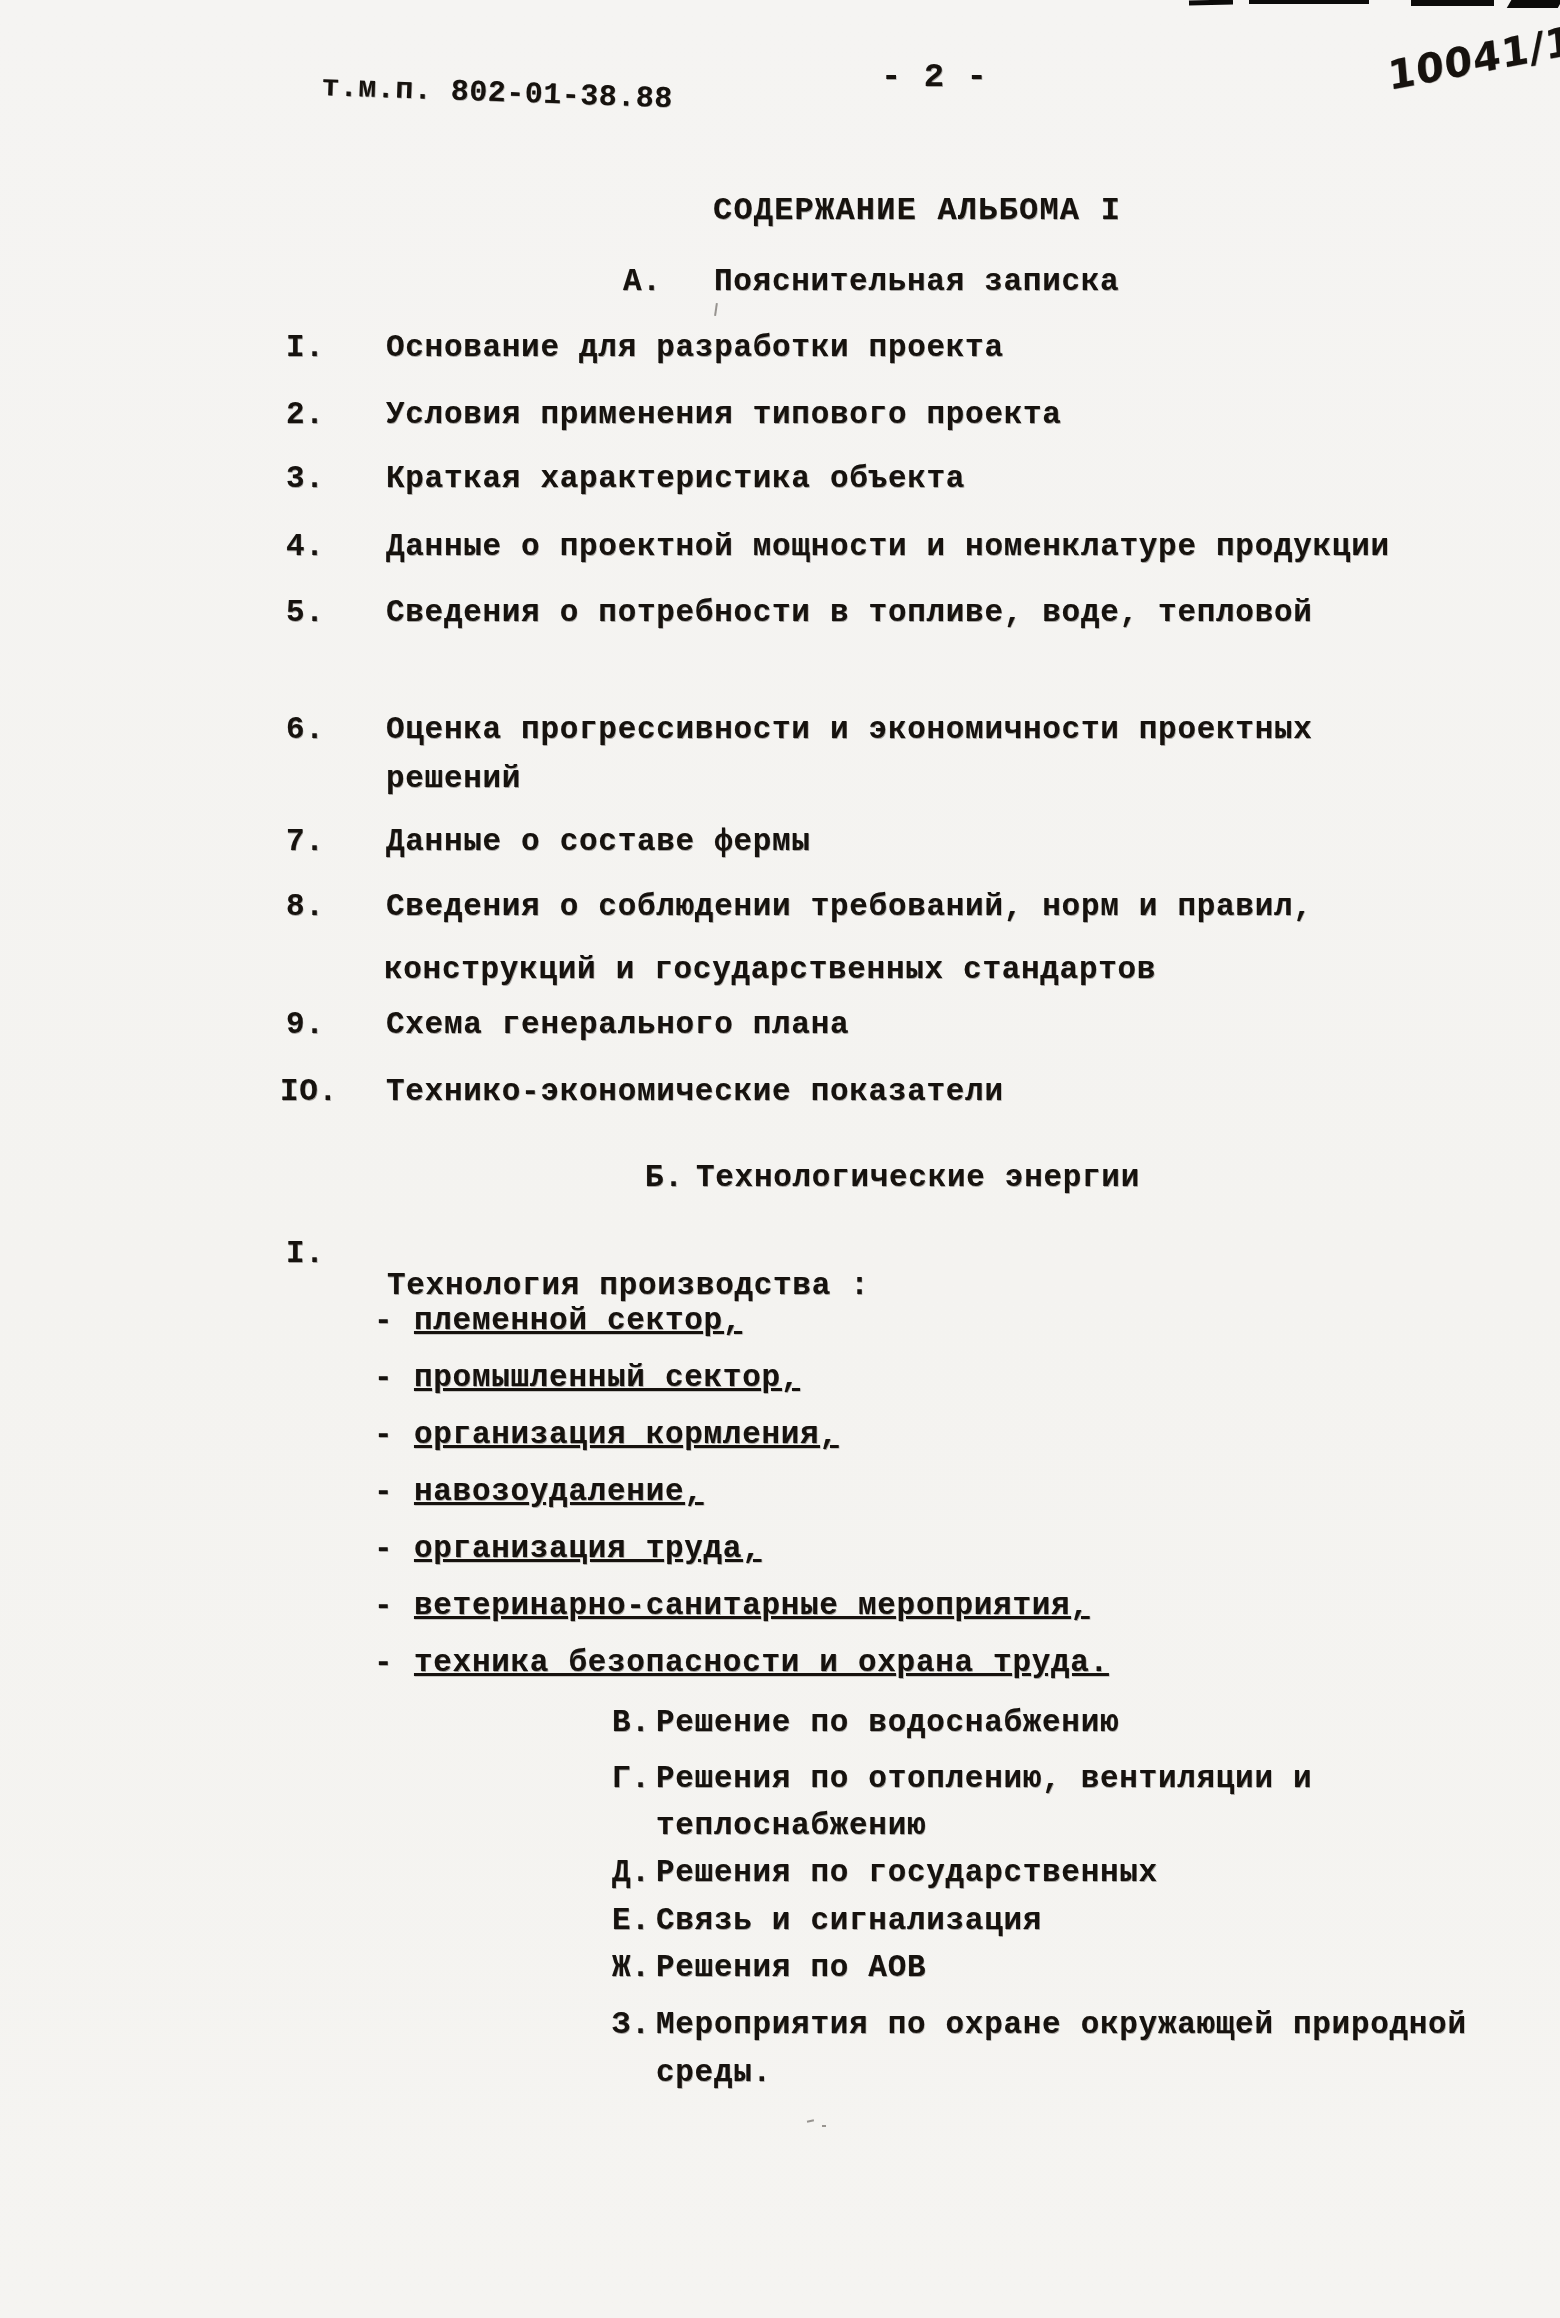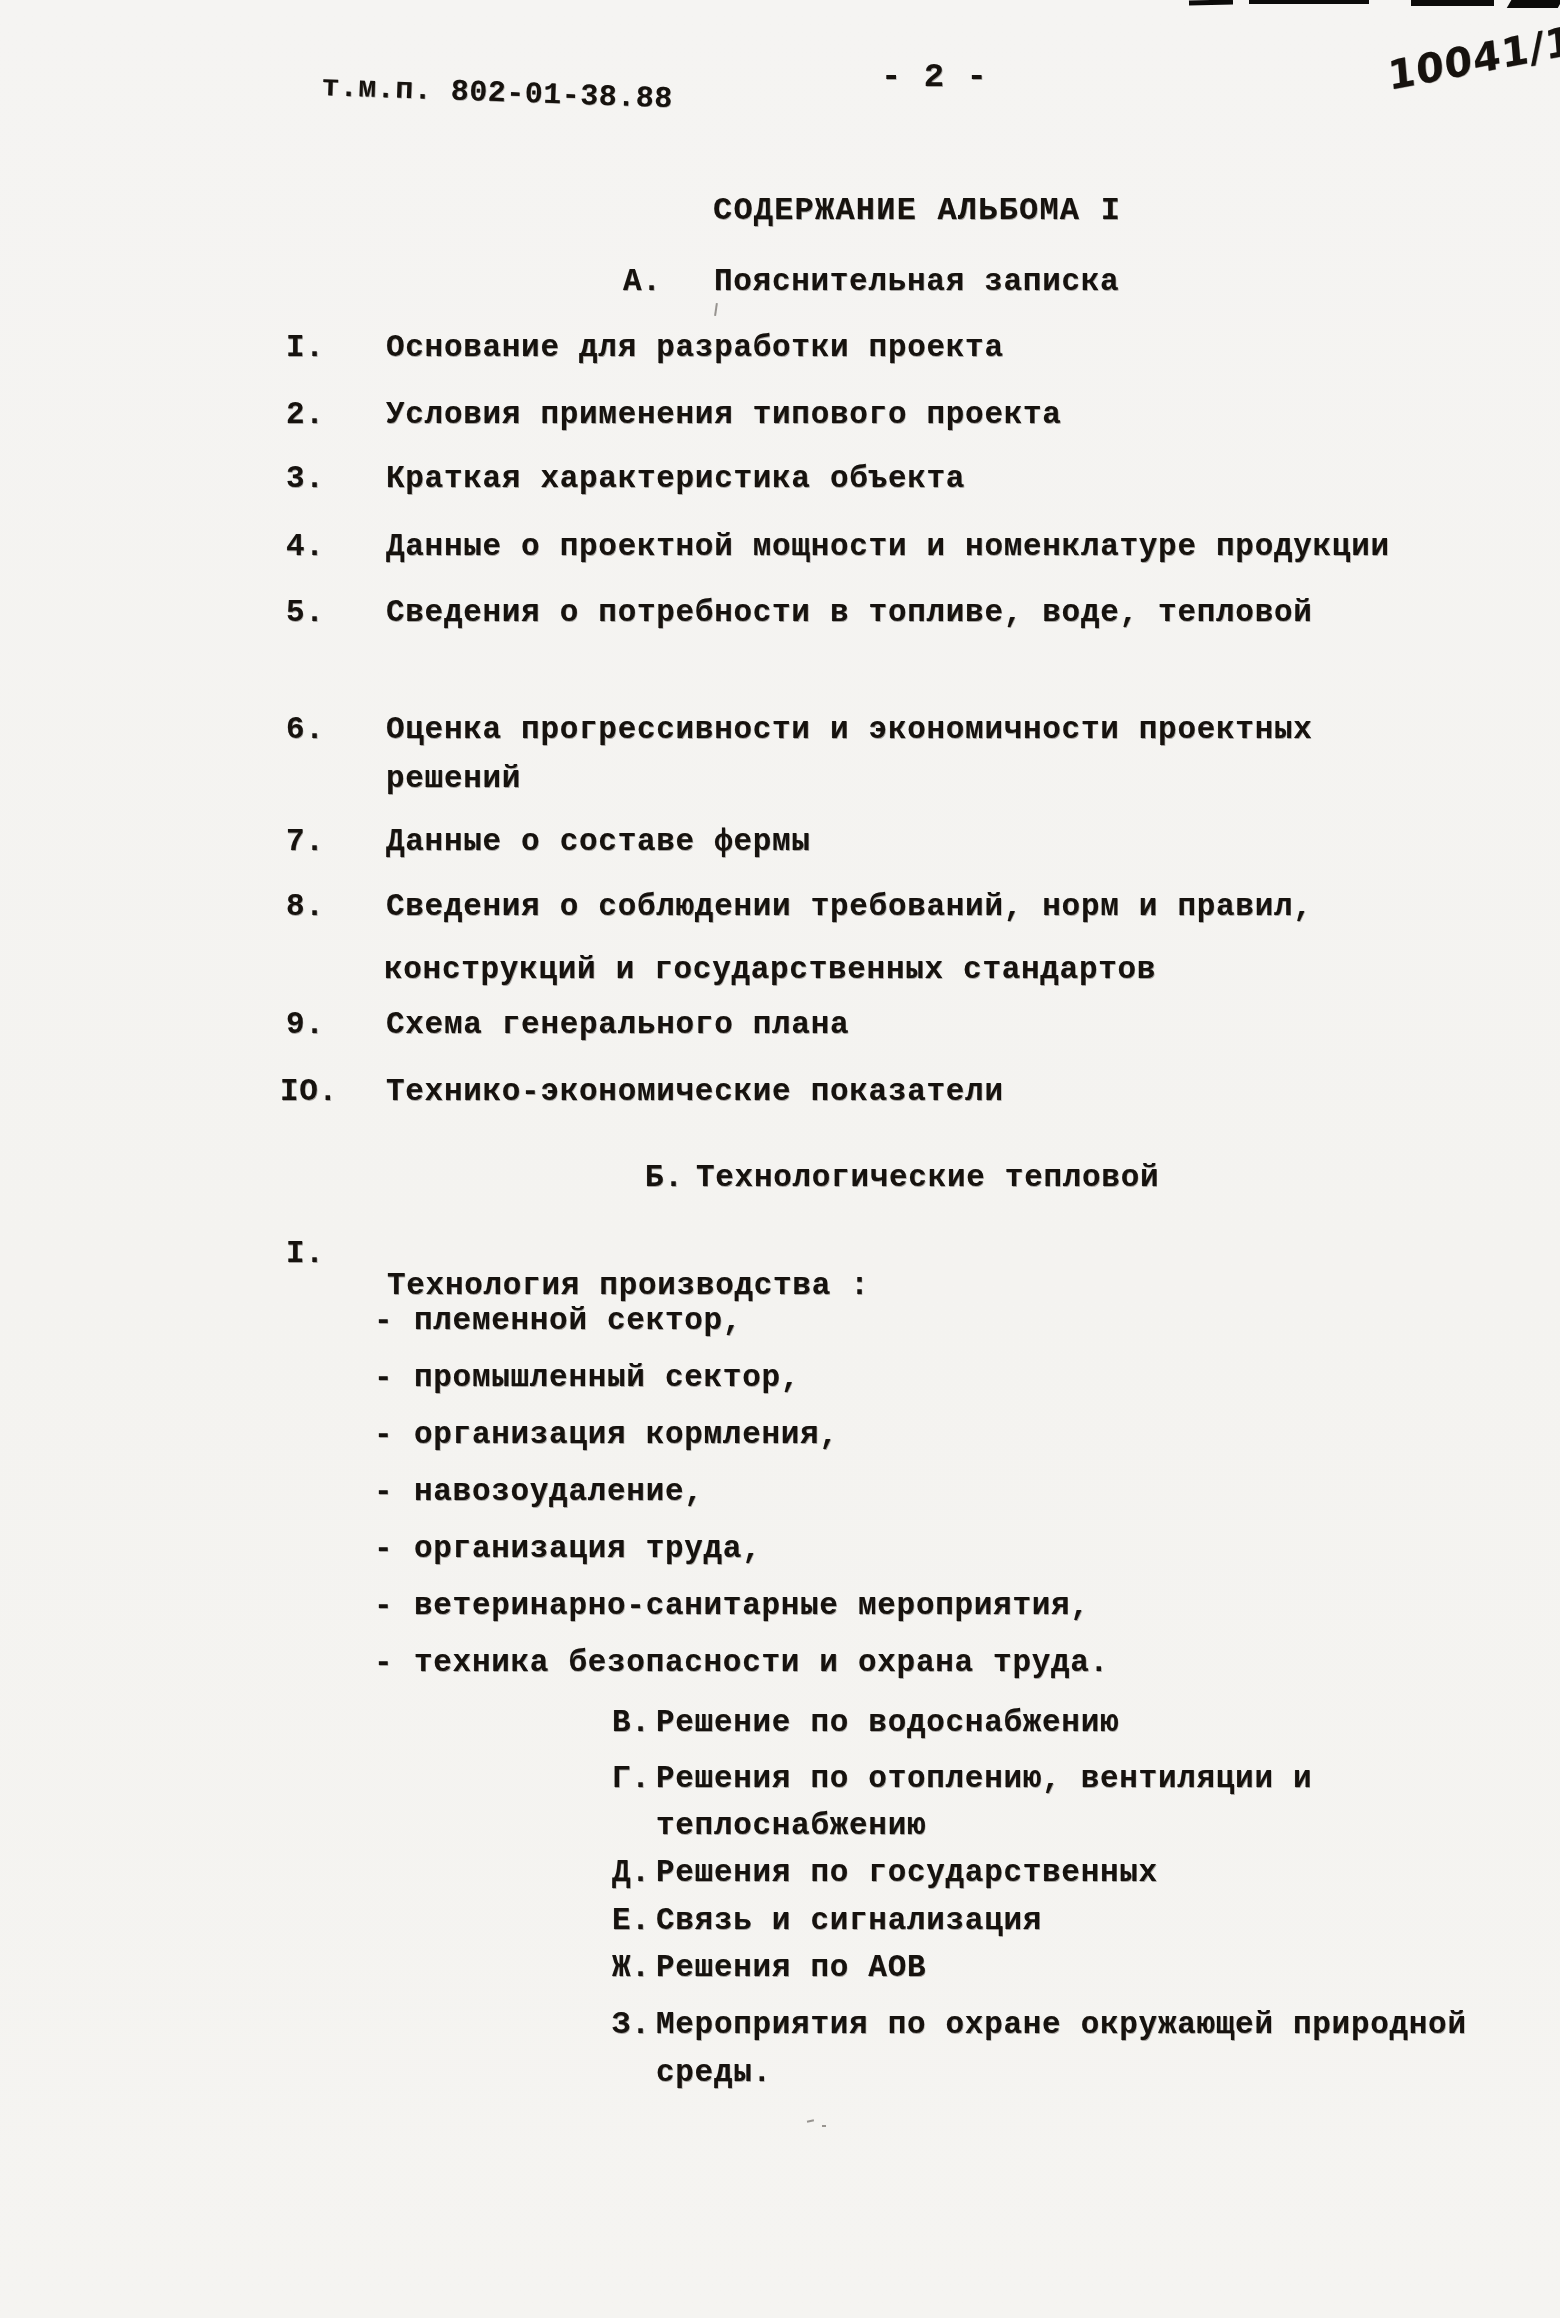--- a/index.html
+++ b/index.html
@@ -47,21 +47,21 @@
     position: absolute; left: 713px; top: 192px;
     font-size: 32px; letter-spacing: 1.2px;
   }
   .sec-head { position: absolute; left: 0; width: 100%; height: 46px; }
   .sec-head span { position: absolute; top: 0; }
 
   
   .num  { left: 286px; }
   .txt  { left: 386px; }
   .dash { left: 374px; }
-  .stxt { left: 414px; }
+  .stxt { left: 414px; text-decoration: underline; }
   .bl   { left: 612px; }
   .bt   { left: 656px; }
 
   
   .art { position: absolute; background: #0c0b0a; }
   .smudge { position: absolute; background: #4a463f; opacity: .55; }
 </style>
 </head>
 <body>
 
@@ -125,21 +125,21 @@
     <span class="num ink">9.</span>
     <span class="txt ink">Схема генерального плана</span>
   </div>
   <div class="ln body-fs" style="top:1076px;">
     <span class="num ink" style="left:270px;margin-left:10px;">IO.</span>
     <span class="txt ink">Технико-экономические показатели</span>
   </div>
 
   <div class="sec-head body-fs" style="top:1162px;">
     <span class="ink" style="left:645px;">Б.</span>
-    <span class="ink" style="left:696px;">Технологические тепловой</span>
+    <span class="ink" style="left:696px;">Технологические энергии</span>
   </div>
 
   <div class="ln body-fs" style="top:1238px;">
     <span class="num ink">I.</span>
     <span class="txt ink" style="left:387px;margin-top:32px;">Технология производства :</span>
   </div>
 
   <div class="ln body-fs" style="top:1305px;">
     <span class="dash ink">-</span>
     <span class="stxt ink">племенной сектор,</span>

